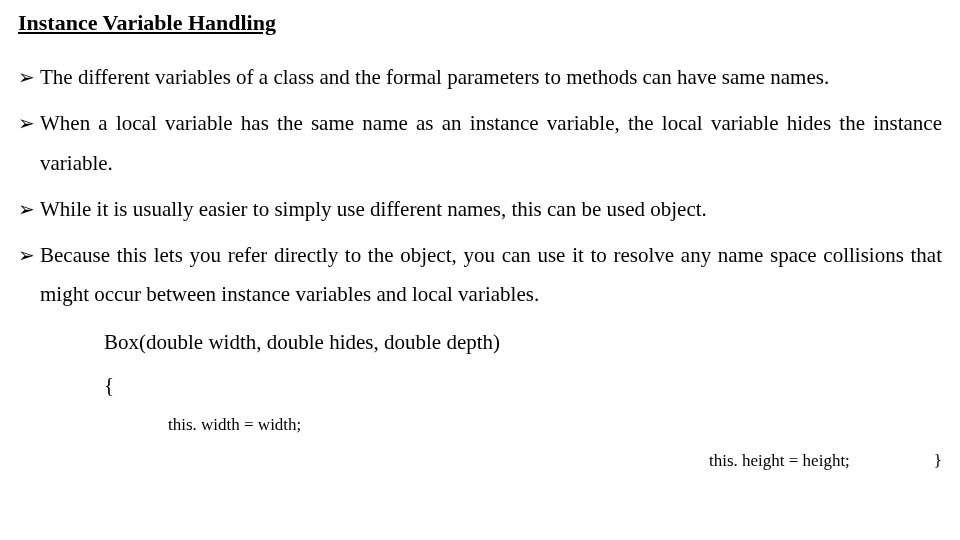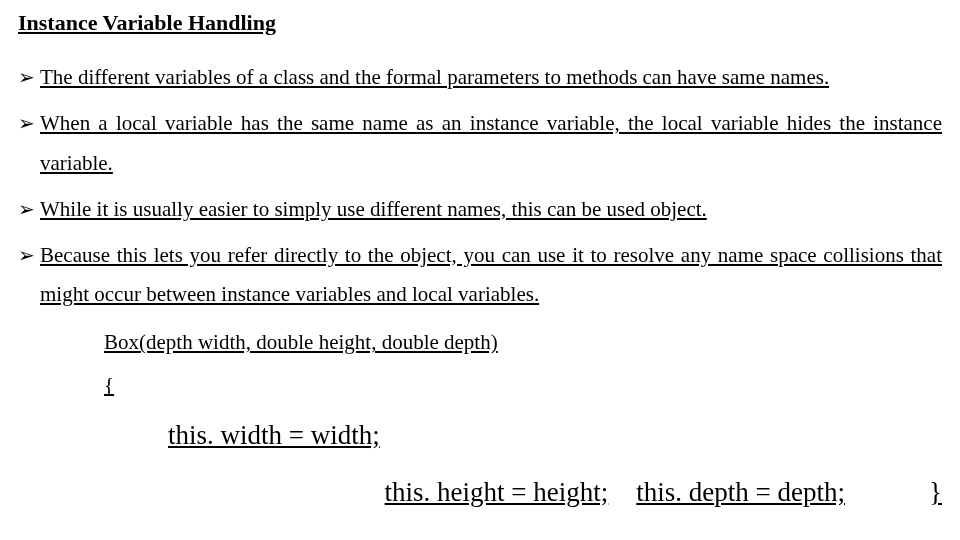--- a/index.html
+++ b/index.html
@@ -7,21 +7,20 @@
     padding: 0;
     width: 960px;
     height: 540px;
     background: #fff;
     font-family: "Times New Roman", Times, serif;
     color: #000;
   }
   .page {
     padding: 10px 18px 0 18px;
     box-sizing: border-box;
-    text-decoration: underline;
   }
   .heading {
     font-size: 22px;
     font-weight: bold;
     text-decoration: underline;
     margin-bottom: 22px;
   }
   .bullets {
     margin: 0;
     padding: 0;
@@ -43,21 +42,21 @@
     line-height: 1.9;
   }
   .codeblock {
     margin-top: 6px;
     padding-left: 86px;
     font-size: 21px;
     line-height: 2.05;
   }
   .stmts {
     padding-left: 64px;
-    font-size: 27px;
+    font-size: 17px;
     line-height: 2.1;
   }
   .stmts .stmt-row {
     display: flex;
     gap: 28px;
     align-items: baseline;
     justify-content: flex-end;
   }
   .gap-wide { width: 28px; display:inline-block; }
 </style>
@@ -81,26 +80,25 @@
       <span class="marker">➢</span>
       <span>While it is usually easier to simply use different names, this can be used object.</span>
     </li>
     <li>
       <span class="marker">➢</span>
       <span>Because this lets you refer directly to the object, you can use it to resolve any name space collisions that might occur between instance variables and local variables.</span>
     </li>
   </ul>
 
   <div class="codeblock">
-    <div>Box(depth width, double height, double depth)</div>
+    <div>Box(double width, double hides, double depth)</div>
     <div>{</div>
     <div class="stmts">
       <div>this. width = width;</div>
       <div class="stmt-row">
         <span>this. height = height;</span>
-        <span>this. depth = depth;</span>
         <span class="gap-wide"></span>
         <span>}</span>
       </div>
     </div>
   </div>
 
 </div>
 
 </body></html>

